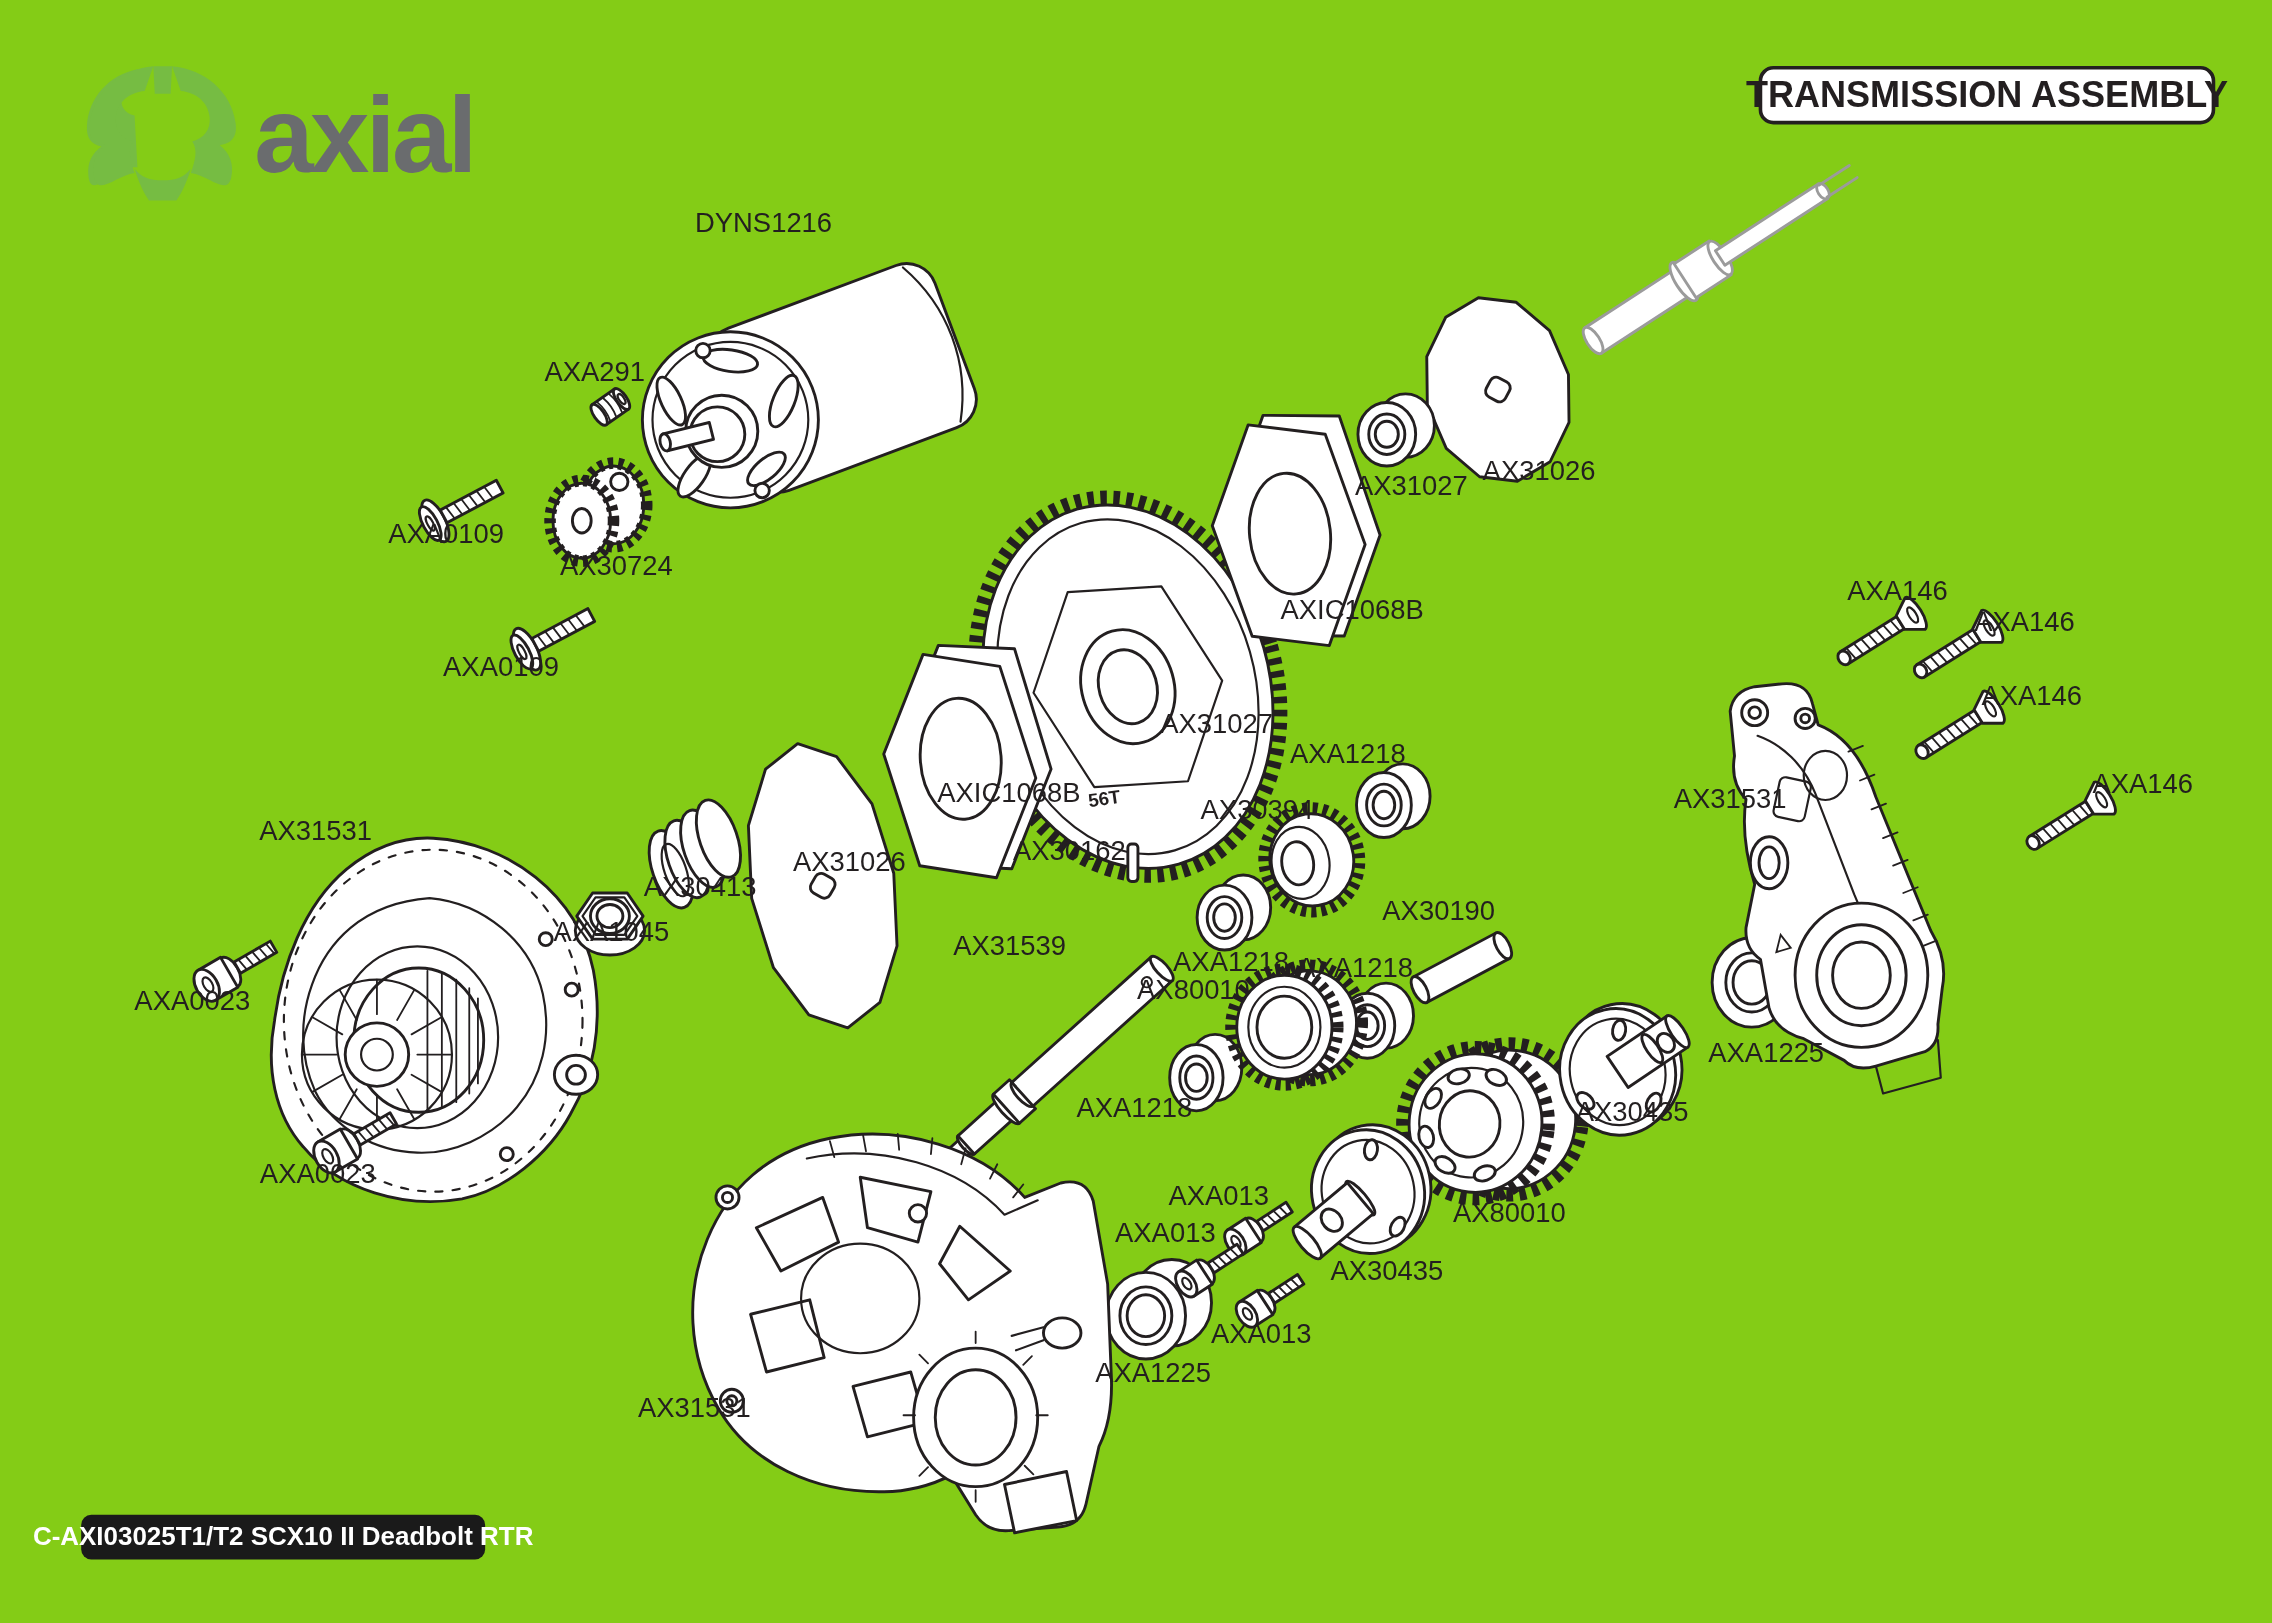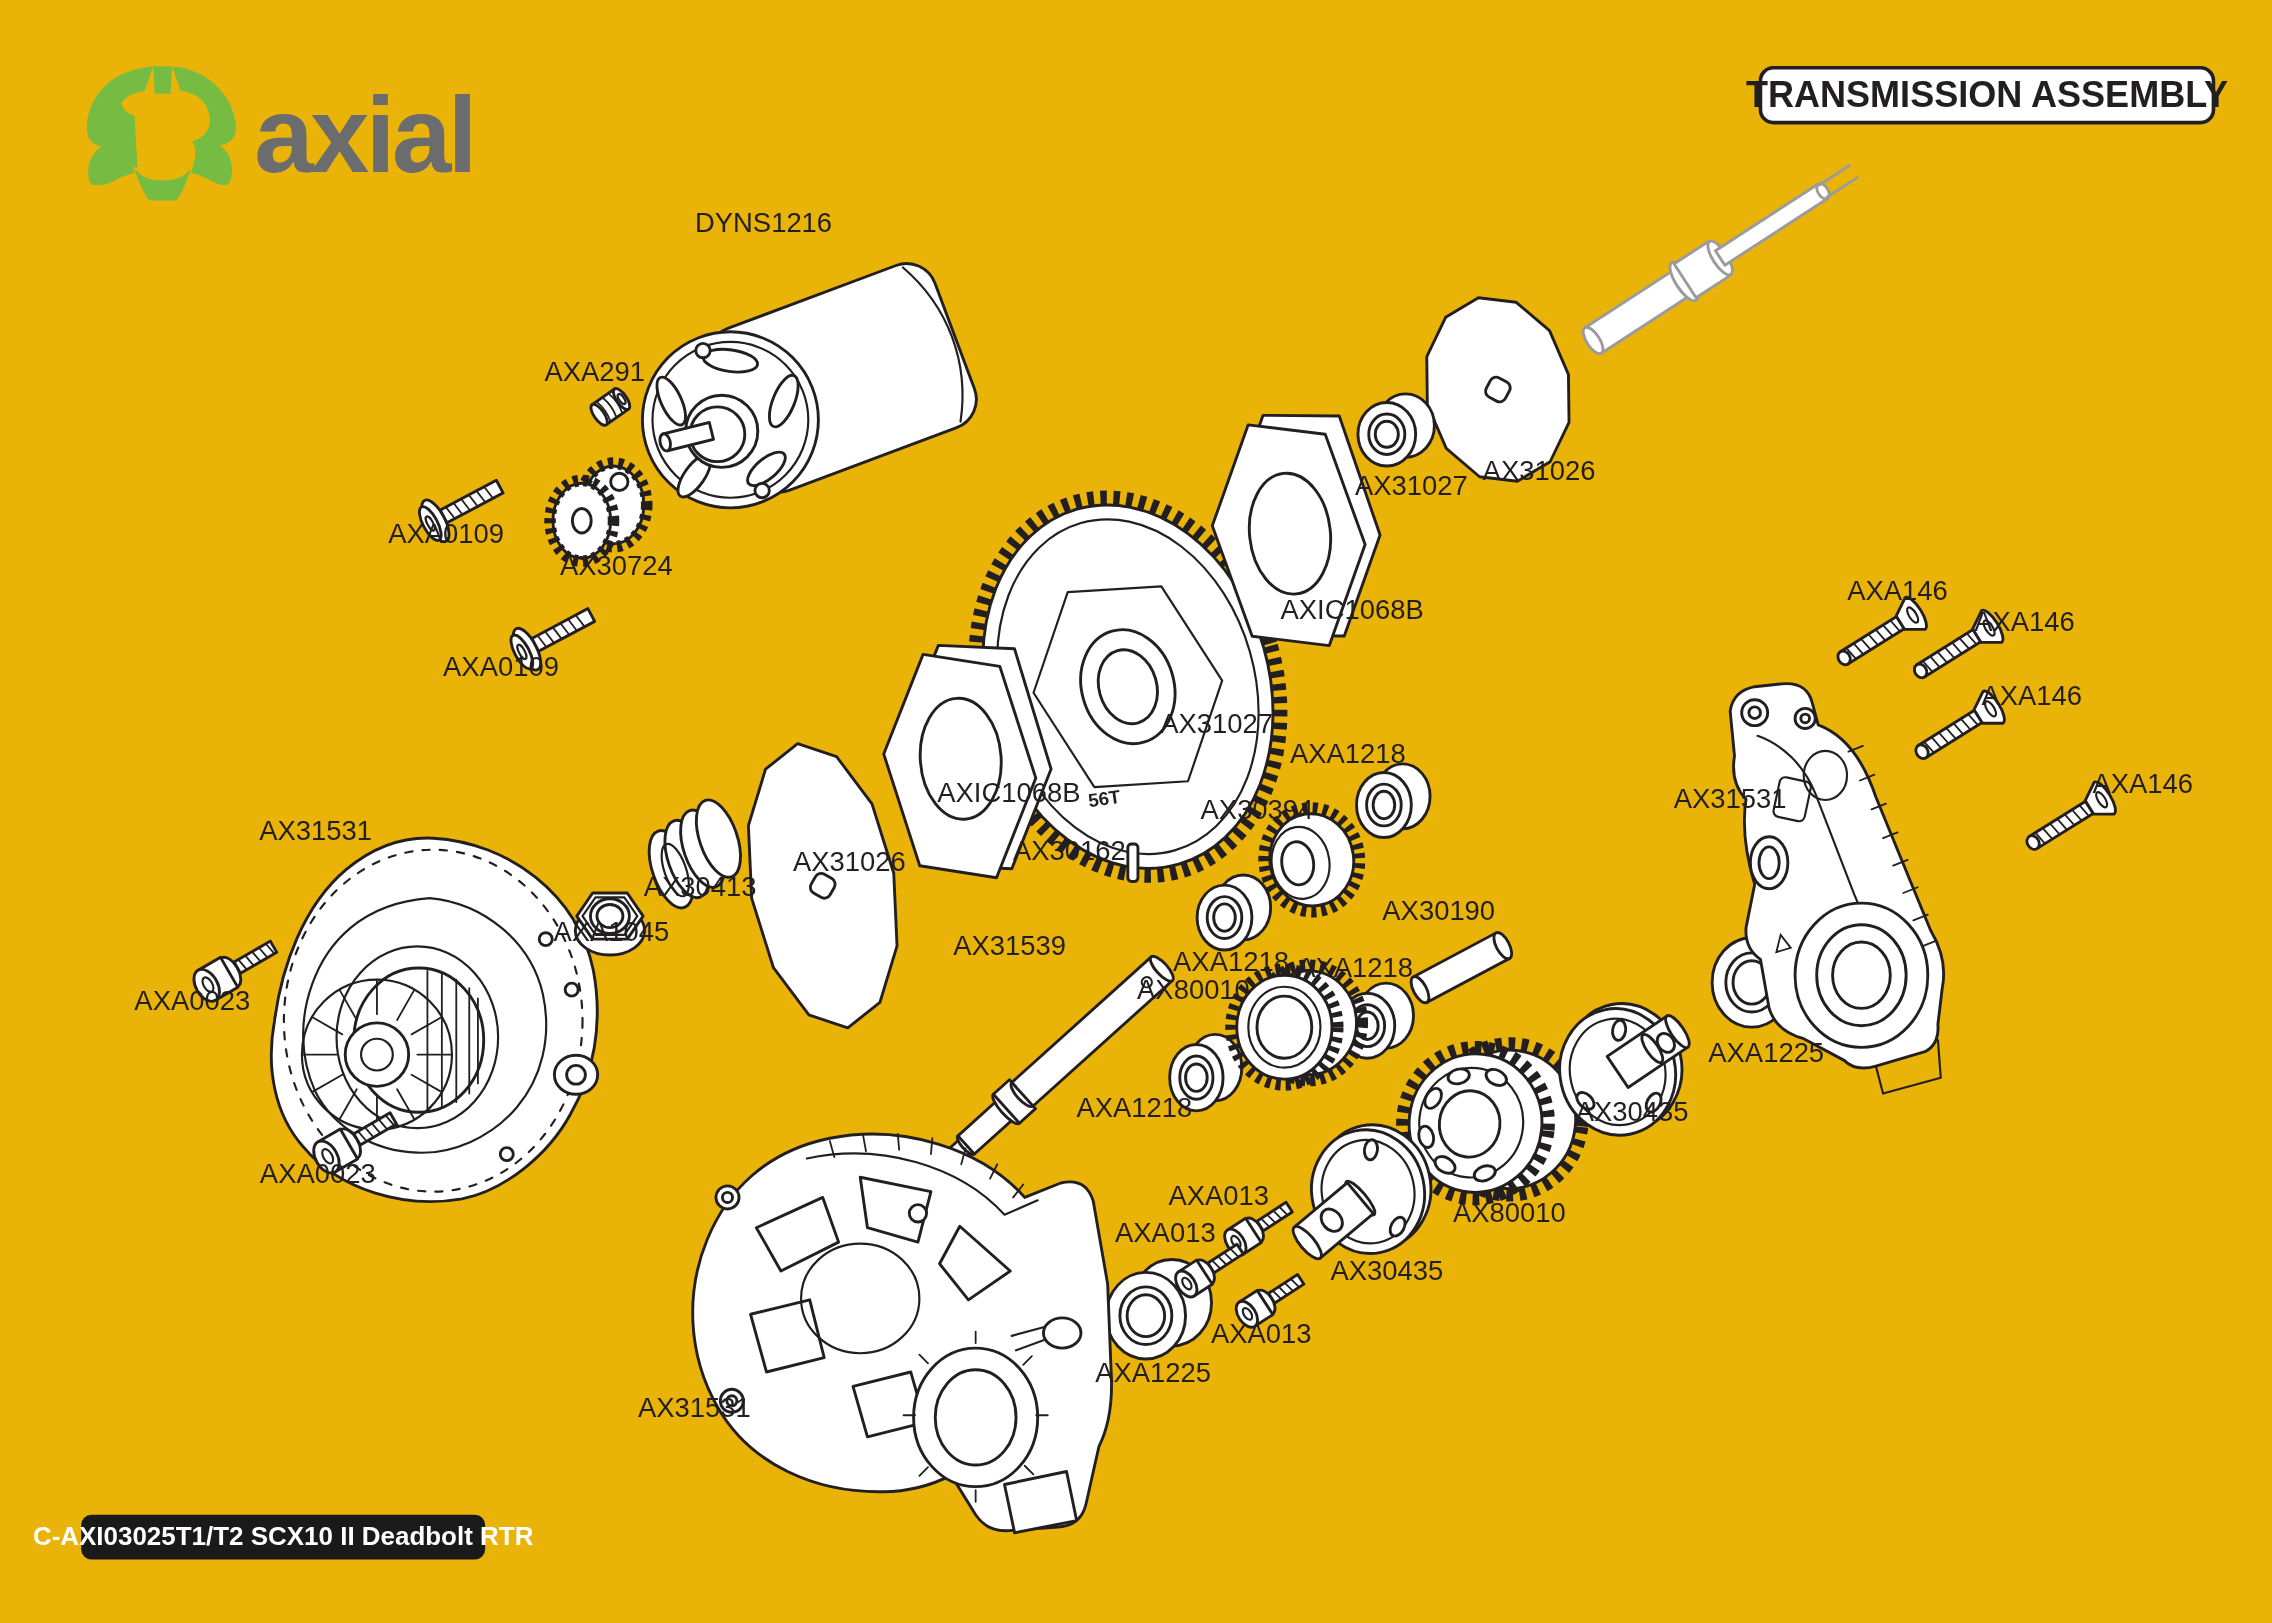--- a/index.html
+++ b/index.html
@@ -1,16 +1,16 @@
 <!DOCTYPE html>
 <html style="font-size:11.5px"><head>
 <meta charset="utf-8">
 <style>
   html,body{margin:0;padding:0;background:#fff;}
-  #page{position:relative;width:2273px;height:1623px;background:#eab308;overflow:hidden;}
+  #page{position:relative;width:2273px;height:1623px;background:#84cc16;overflow:hidden;}
   svg{position:absolute;left:0;top:0;}
   .ln{fill:#fff;stroke:#231F20;stroke-width:4;stroke-linejoin:round;stroke-linecap:round}
   .nf{fill:none;stroke:#231F20;stroke-width:3;stroke-linejoin:round;stroke-linecap:round}
   .th{fill:none;stroke:#231F20;stroke-width:2.5;stroke-linecap:round}
   .teeth{fill:none;stroke:#231F20;stroke-width:16;stroke-dasharray:7 7}
   .teeth2{fill:none;stroke:#231F20;stroke-width:20;stroke-dasharray:9 9}
   .gh{fill:#fff;stroke:#9B9B9B;stroke-width:4;stroke-linejoin:round}
   .ghn{fill:none;stroke:#9B9B9B;stroke-width:4;stroke-linecap:round}
   .lbl{font-family:"Liberation Sans",sans-serif;font-size:38px;fill:#231F20;text-anchor:middle}
   .mark{font-family:"Liberation Sans",sans-serif;font-size:26px;font-weight:bold;fill:#231F20;text-anchor:middle}

